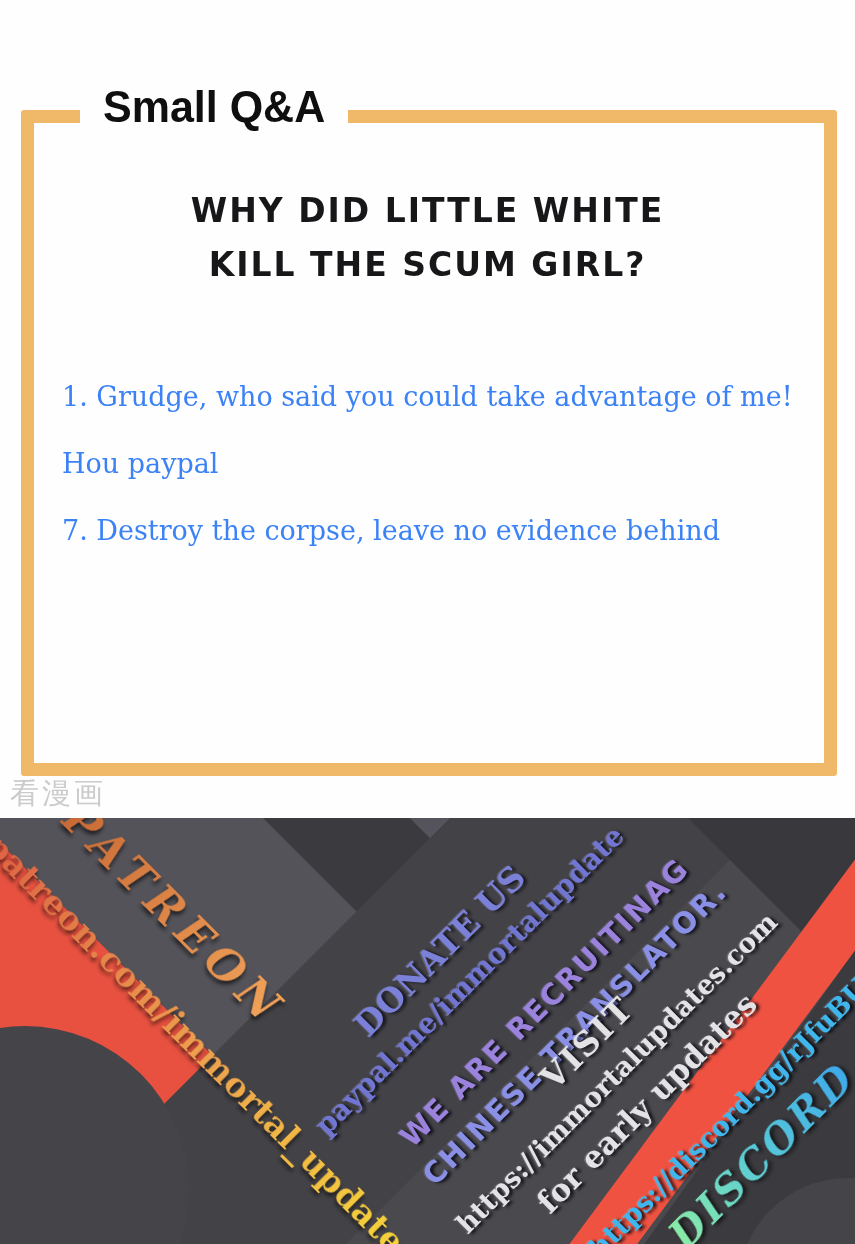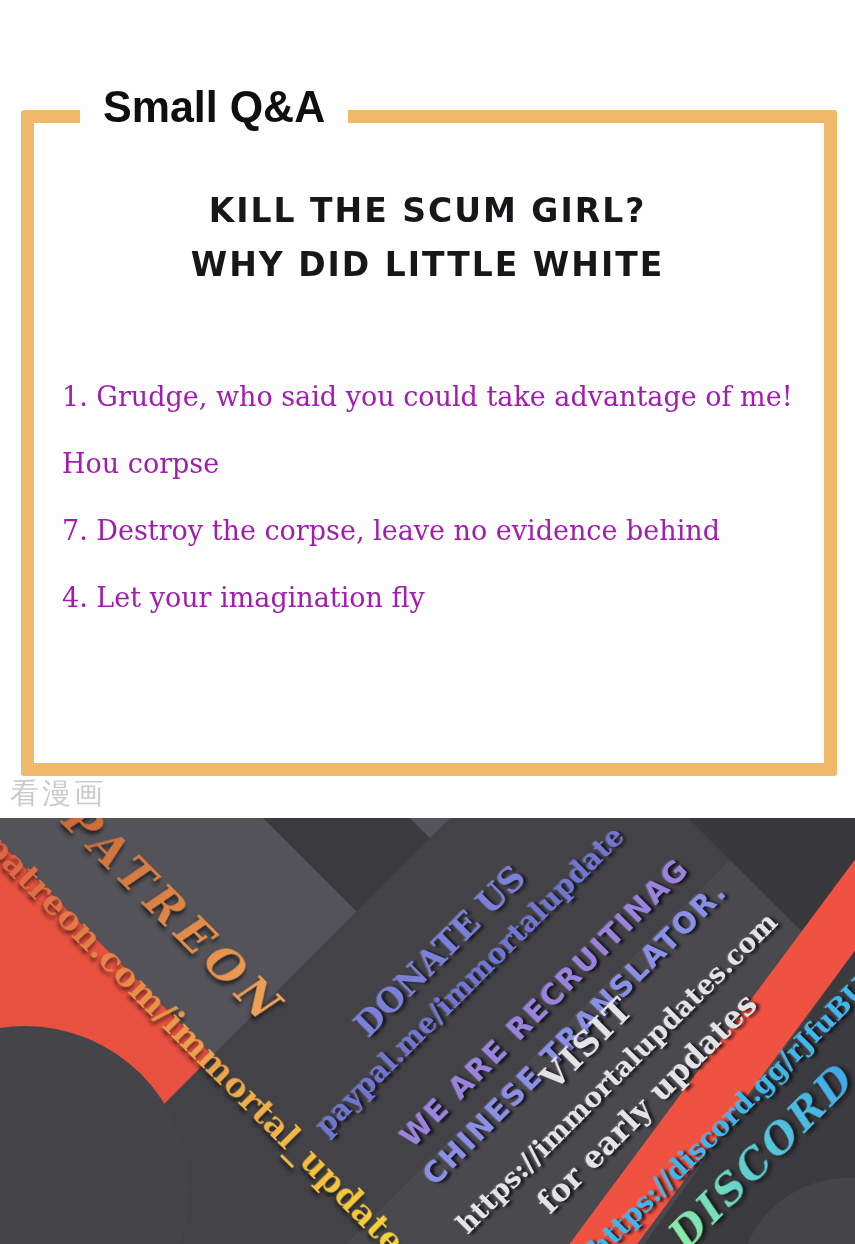--- a/index.html
+++ b/index.html
@@ -11,21 +11,21 @@
             box-sizing:border-box;border:13px solid #f0b96a;border-radius:3px;}
   .title-gap{position:absolute;left:80px;top:98px;width:268px;height:40px;background:#fefefe;}
   .qa-title{position:absolute;left:103px;top:82px;
             font-family:"Liberation Sans", sans-serif;font-weight:900;
             font-size:43px;letter-spacing:0px;color:#0f0f0f;
             transform:scaleY(1.04);}
   .qa-question{position:absolute;left:0;top:184px;width:855px;text-align:center;
                font-family:"DejaVu Sans", sans-serif;font-weight:700;
                font-size:33px;letter-spacing:2px;color:#17171a;line-height:54px;}
   .qa-answers{position:absolute;left:62px;top:380px;width:745px;
-              font-size:27px;line-height:34px;color:#a21caf;}
+              font-size:27px;line-height:34px;color:#3b82f6;}
   .qa-answer{margin:0 0 33px 0;}
   .qa-line{display:block;}
   .watermark{position:absolute;left:10px;top:774px;
              font-family:"DejaVu Sans", sans-serif;font-size:29px;
              letter-spacing:3px;color:#cbcbcb;}
 
   
   .credits{position:absolute;left:0;top:818px;width:855px;height:426px;
            overflow:hidden;background:#46464a;}
   .sheet{position:absolute;inset:0;}
@@ -92,36 +92,33 @@
 </head>
 <body>
 
 <div class="page">
 
   <div class="qa-frame"></div>
   <div class="title-gap"></div>
   <div class="qa-title">Small Q&amp;A</div>
 
   <div class="qa-question">
+    <div>WHY DID LITTLE WHITE</div>
     <div>KILL THE SCUM GIRL?</div>
-    <div>WHY DID LITTLE WHITE</div>
   </div>
 
   <div class="qa-answers">
     <div class="qa-answer">
       <span class="qa-line">1. Grudge, who said you could take advantage of me!</span>
     </div>
     <div class="qa-answer">
-      <span class="qa-line">Hou corpse</span>
+      <span class="qa-line">Hou paypal</span>
     </div>
     <div class="qa-answer">
       <span class="qa-line">7. Destroy the corpse, leave no evidence behind</span>
-    </div>
-    <div class="qa-answer">
-      <span class="qa-line">4. Let your imagination fly</span>
     </div>
   </div>
 
   <div class="watermark">看漫画</div>
 
   <div class="credits">
 
     <div class="sheet band-light"></div>
     <div class="sheet band-dark"></div>
     <div class="sheet band-far"></div>

